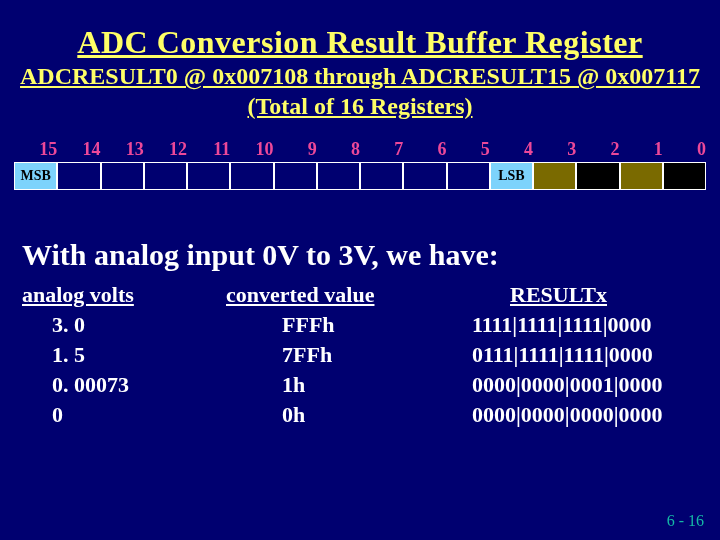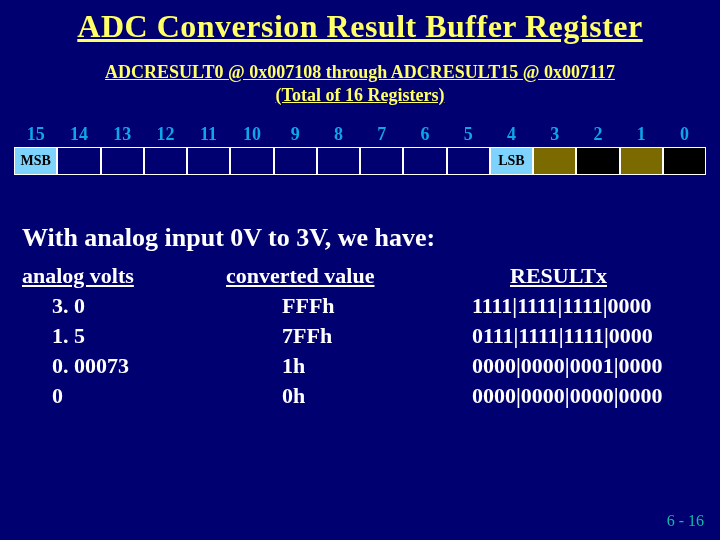--- a/index.html
+++ b/index.html
@@ -17,45 +17,45 @@
     width: 720px;
     height: 540px;
     box-sizing: border-box;
   }
   .title {
     text-align: center;
     font-size: 32px;
     font-weight: bold;
     color: #ffff66;
     text-decoration: underline;
-    padding-top: 8px;
+    padding-top: 24px;
     letter-spacing: 0.5px;
   }
   .subtitle {
     text-align: center;
-    font-size: 18px;
+    font-size: 24px;
     font-weight: bold;
     color: #ffff66;
     text-decoration: underline;
     line-height: 1.25;
-    margin-top: 16px;
+    margin-top: 0px;
   }
   .reg-area {
     margin: 18px 14px 0 14px;
   }
   .bitnums {
     display: flex;
     width: 100%;
   }
   .bitnums > div {
     flex: 1 1 0;
-    text-align: center;
+    text-align: right;
     font-size: 18px;
     font-weight: bold;
-    color: #0ea5e9;
+    color: #ec4899;
   }
   .bitrow {
     display: flex;
     width: 100%;
     height: 28px;
     margin-top: 2px;
   }
   .bitcell {
     flex: 1 1 0;
     border: 1px solid #ffffff;
@@ -67,21 +67,21 @@
     font-weight: normal;
     color: #ffffff;
   }
   .bc-white { background: #7dd3fc; color: #000000; font-weight: bold; }
   .bc-blue  { background: #000070; }
   .bc-olive { background: #7a6a00; }
   .bc-black { background: #000000; }
 
   .body-line {
     margin: 48px 0 0 22px;
-    font-size: 26px;
+    font-size: 30px;
     font-weight: bold;
     color: #ffffff;
   }
 
   .tbl {
     margin: 10px 0 0 22px;
     font-size: 22px;
     font-weight: bold;
     color: #ffffff;
   }

